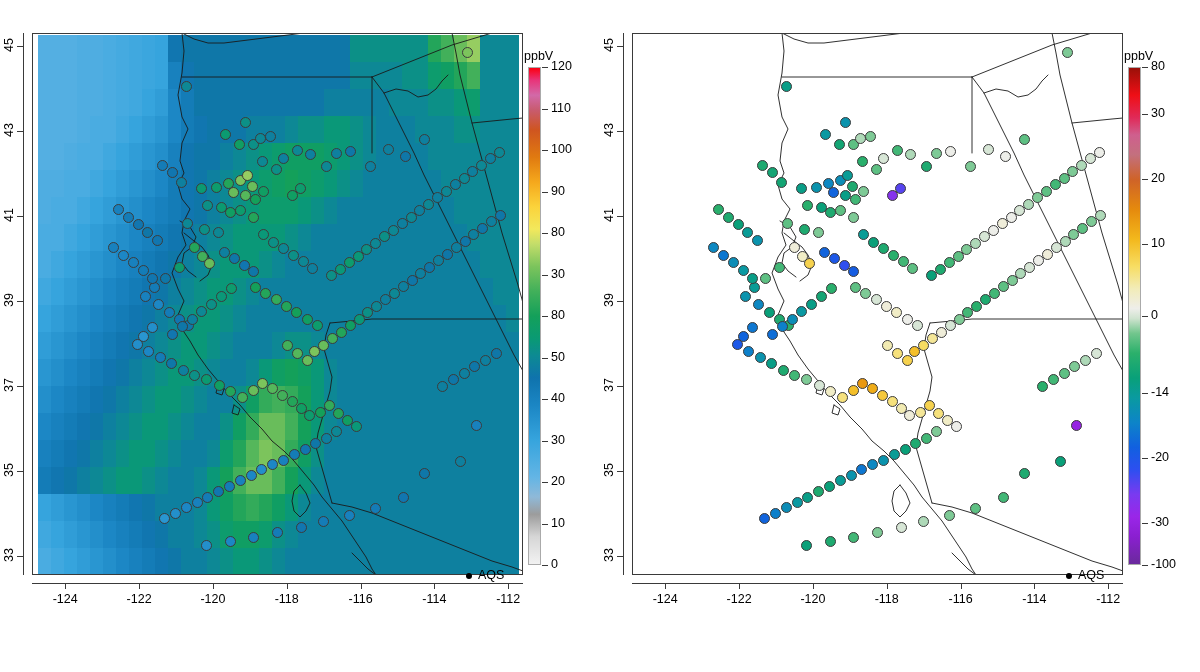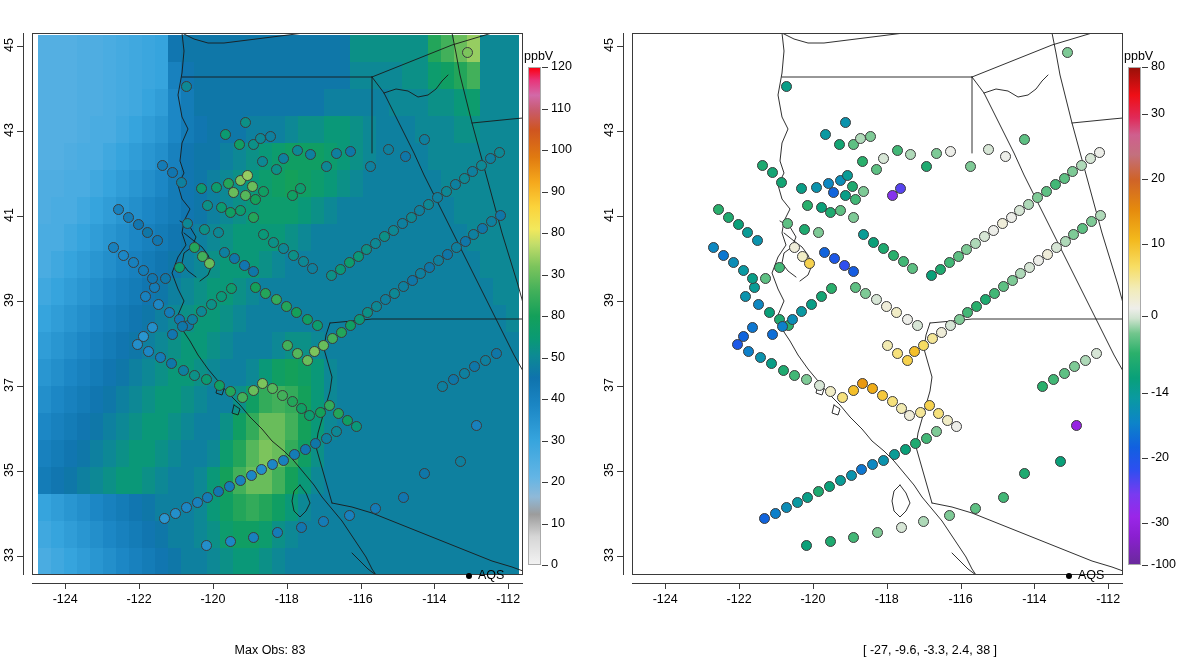--- a/index.html
+++ b/index.html
@@ -1078,21 +1078,20 @@
         <div class="cbar-lab" style="left:551px;top:142.0px;">100</div>
         <div class="cbar-tick" style="left:542px;top:108.5px;"></div>
         <div class="cbar-lab" style="left:551px;top:100.5px;">110</div>
         <div class="cbar-tick" style="left:542px;top:67.0px;"></div>
         <div class="cbar-lab" style="left:551px;top:59.0px;">120</div>
       </div>
 
     <div class="aqs-dot" style="left:466px;top:573px;"></div>
     <div class="aqs-lab" style="left:478px;top:568px;">AQS</div>
 
-    <div class="caption" style="left:0;top:643px;">Max Obs: 83</div>
   </div>
 
   <div class="panel right">
 
     <div class="plotbox" id="box-right" style="left: 32px; top: 33px; width: 491px; height: 542px;">
       <svg class="mapsvg" id="map-right" width="491" height="542" viewBox="0 0 491 542">
           <path d="M150,0 L152,18 L150,40 L146,62 L150,84 L156,96 L150,110 L148,128 L152,140 L146,152 L150,166 L158,176 L152,188 L150,200 L154,212 L146,224 L140,240 L146,256 L152,268 L146,282 L150,296 L158,308 L166,322 L176,336 L186,348 L196,360 L208,372 L218,384 L230,396 L240,408 L252,418 L262,428 L272,440 L282,452 L290,464 L300,476 L310,488 L318,500 L326,512 L334,524 L340,536 L344,542" fill="none" stroke="#1a1a1a" stroke-width="0.9" stroke-linejoin="round" stroke-linecap="round"></path>
           <path d="M148,188 L158,194 L164,204 L160,214 L152,220 L150,230 L156,238 L164,244" fill="none" stroke="#1a1a1a" stroke-width="0.9" stroke-linejoin="round" stroke-linecap="round"></path>
           <path d="M152,200 L162,208 L170,214 L176,222 L180,232 L176,242 L168,248" fill="none" stroke="#1a1a1a" stroke-width="0.9" stroke-linejoin="round" stroke-linecap="round"></path>
           <path d="M150,0 L162,6 L176,10 L192,10 L208,8 L224,6 L240,4 L256,2 L272,0" fill="none" stroke="#1a1a1a" stroke-width="0.9" stroke-linejoin="round" stroke-linecap="round"></path>
@@ -1362,15 +1361,14 @@
         <div class="cbar-lab" style="left:551px;top:171.0px;">20</div>
         <div class="cbar-tick" style="left:542px;top:114.3px;"></div>
         <div class="cbar-lab" style="left:551px;top:106.3px;">30</div>
         <div class="cbar-tick" style="left:542px;top:67.0px;"></div>
         <div class="cbar-lab" style="left:551px;top:59.0px;">80</div>
       </div>
 
     <div class="aqs-dot" style="left:466px;top:573px;"></div>
     <div class="aqs-lab" style="left:478px;top:568px;">AQS</div>
 
-    <div class="caption" style="left:60px;top:643px;">[ -27,   -9.6,   -3.3,   2.4,   38 ]</div>
   </div>
 </div>
 
 </body></html>

